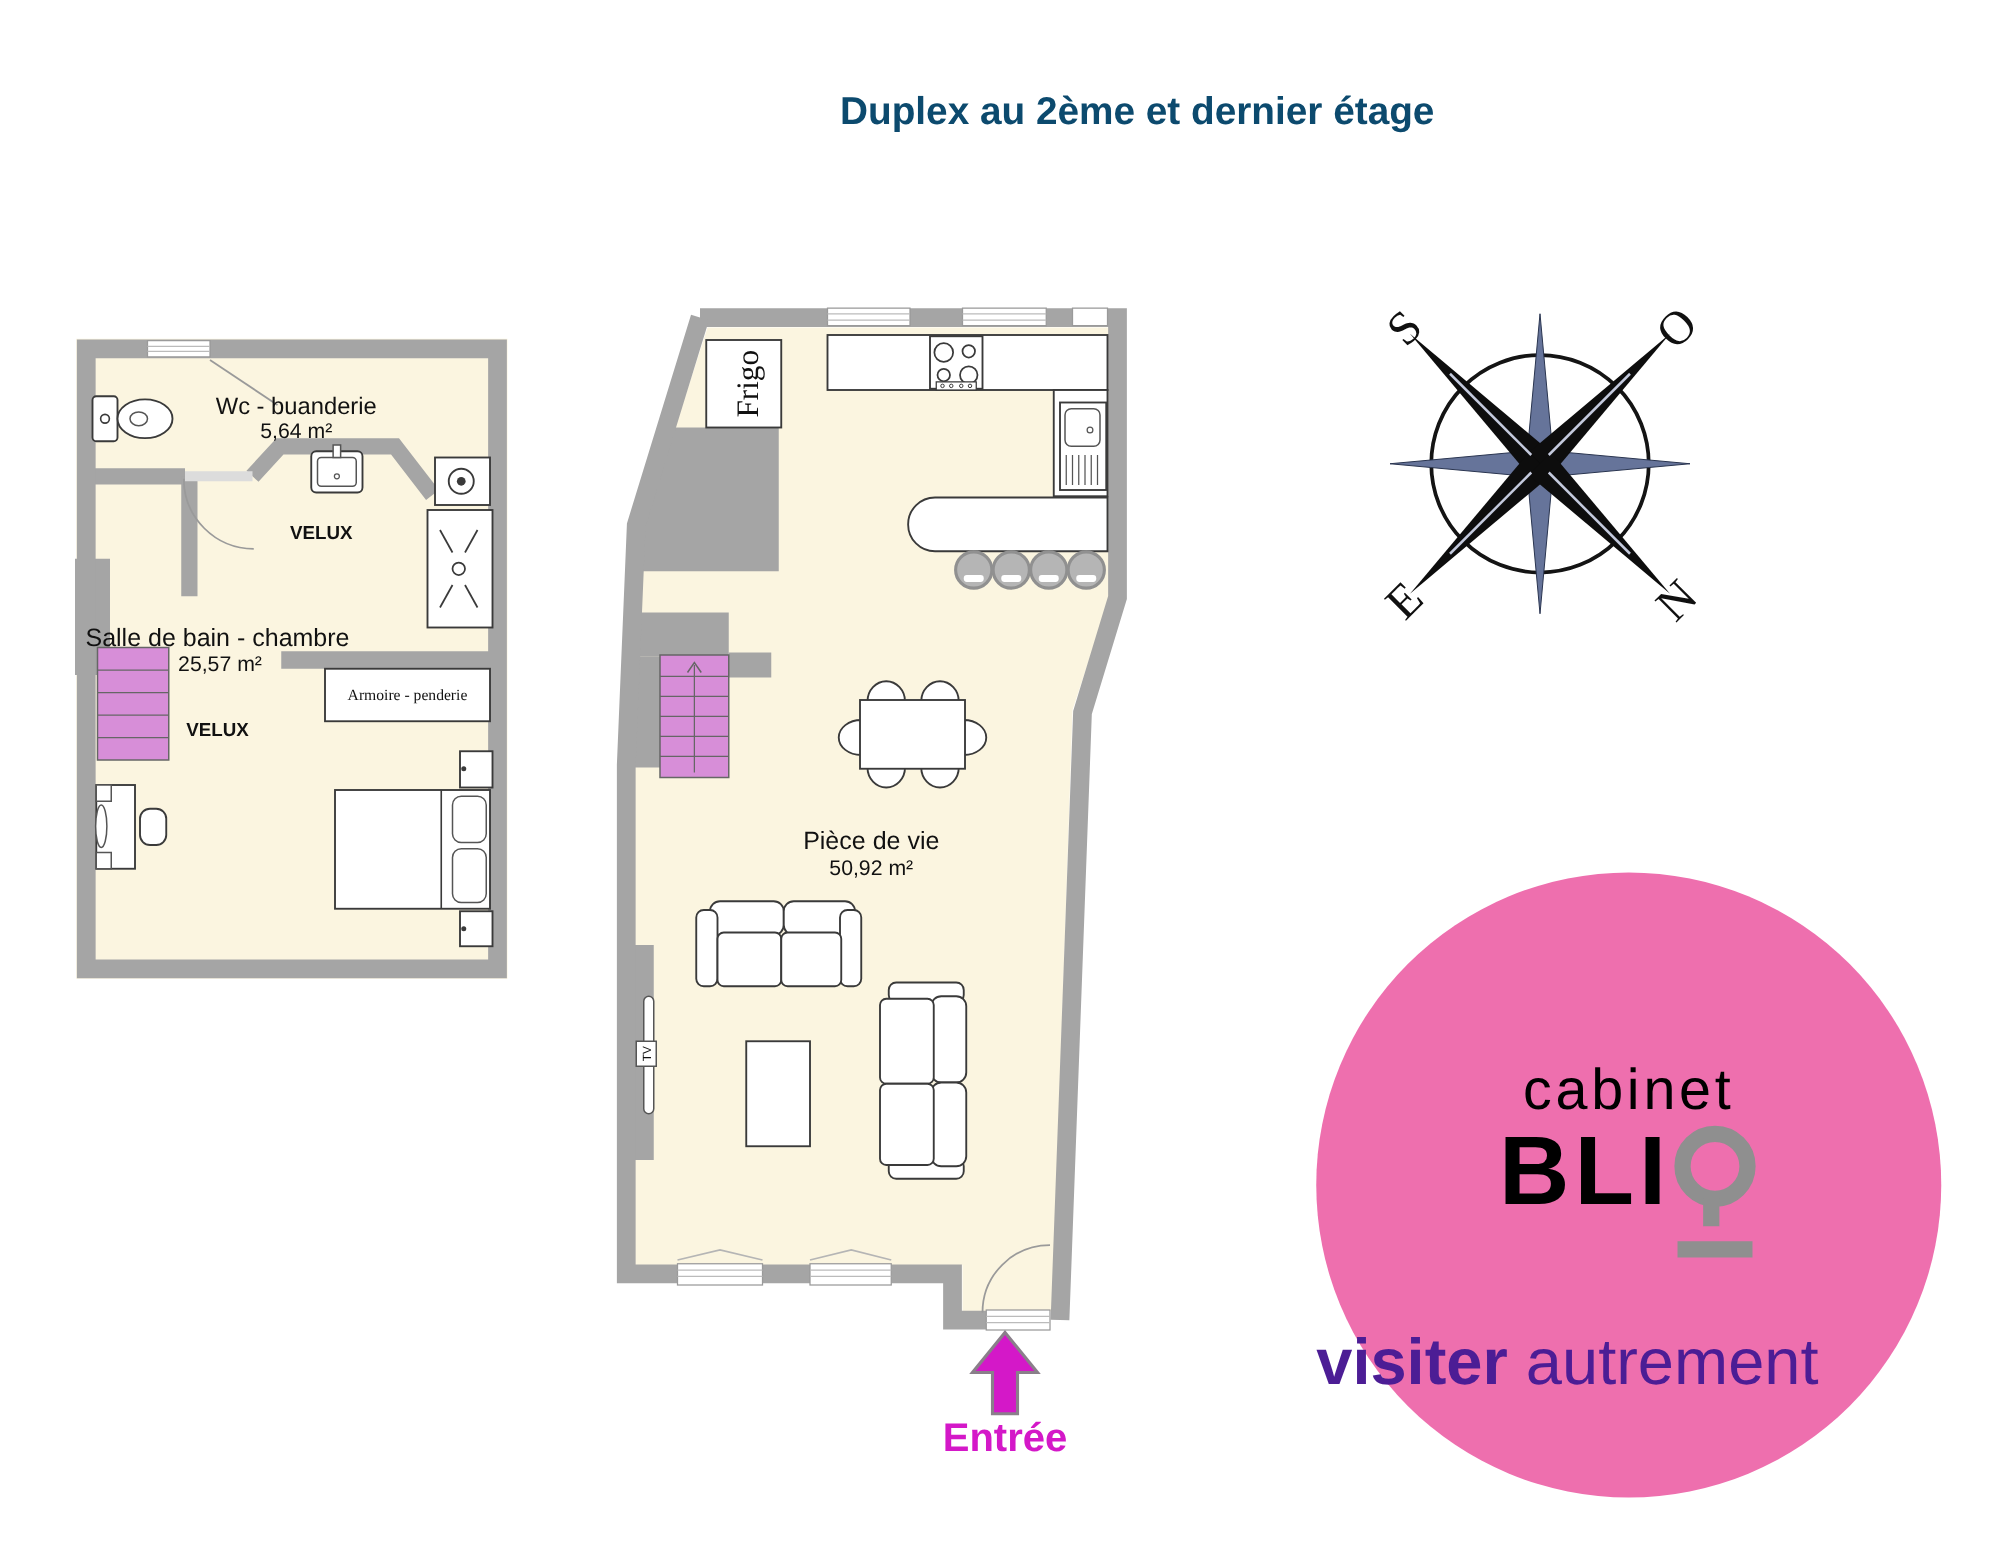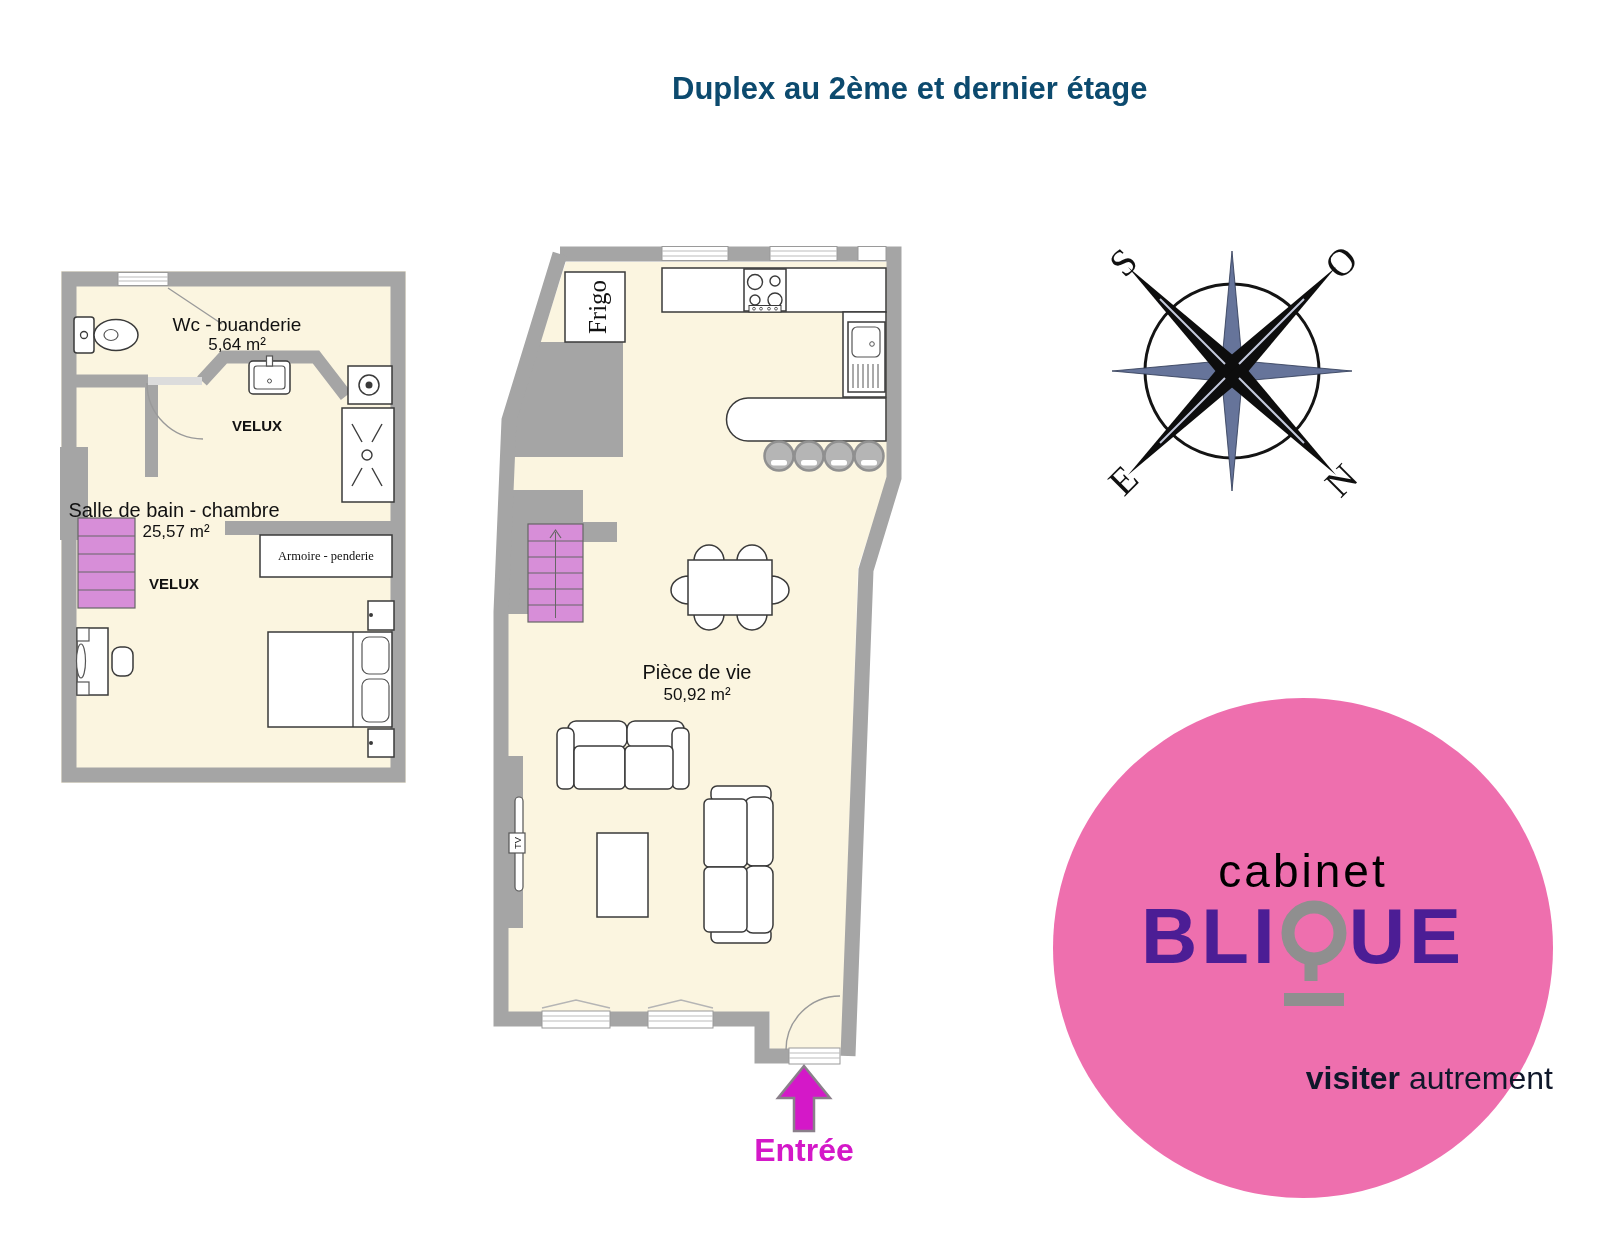--- a/index.html
+++ b/index.html
@@ -28,26 +28,26 @@
     position:absolute;left:1053px;top:698px;width:500px;height:500px;border-radius:50%;
     background:#ee6fae;
   }
   .logo-cabinet{
     position:absolute;top:146px;left:0;right:0;text-align:center;
     color:#000000;font-size:46px;font-weight:300;letter-spacing:3px;
   }
   .logo-name{
     position:absolute;top:199px;left:0;right:0;
     display:flex;justify-content:center;align-items:flex-start;
-    color:#4c1d95;font-size:78px;font-weight:bold;letter-spacing:4px;line-height:1;
+    color:#000000;font-size:78px;font-weight:bold;letter-spacing:4px;line-height:1;
   }
   .logo-q{margin:0 2px;}
   .logo-tagline{
-    position:absolute;top:362px;left:0;right:0;text-align:right;
-    color:#0f172a;font-size:32px;font-weight:300;
+    position:absolute;top:362px;left:0;right:0;text-align:left;
+    color:#4c1d95;font-size:52px;font-weight:300;
   }
   .logo-tagline b{font-weight:bold;}
 </style>
 </head>
 <body>
 <div class="canvas">
 
   <div class="title-block">
     <div>Duplex au 2ème et dernier étage</div>
   </div>
@@ -319,20 +319,19 @@
 
   <div class="logo-circle">
     <div class="logo-cabinet">cabinet</div>
     <div class="logo-name">
       <span>BLI</span>
       <svg class="logo-q" width="66" height="118" viewBox="0 0 66 118">
         <circle cx="33" cy="36" r="26" fill="none" stroke="#8f8f8f" stroke-width="13"></circle>
         <line x1="30" y1="62" x2="30" y2="84" stroke="#8f8f8f" stroke-width="13"></line>
         <rect x="3" y="96" width="60" height="13" fill="#8f8f8f"></rect>
       </svg>
-      <span>UE</span>
     </div>
     <div class="logo-tagline">
       <b>visiter</b><span> </span><span>autrement</span>
     </div>
   </div>
 
 </div>
 
 </body></html>

